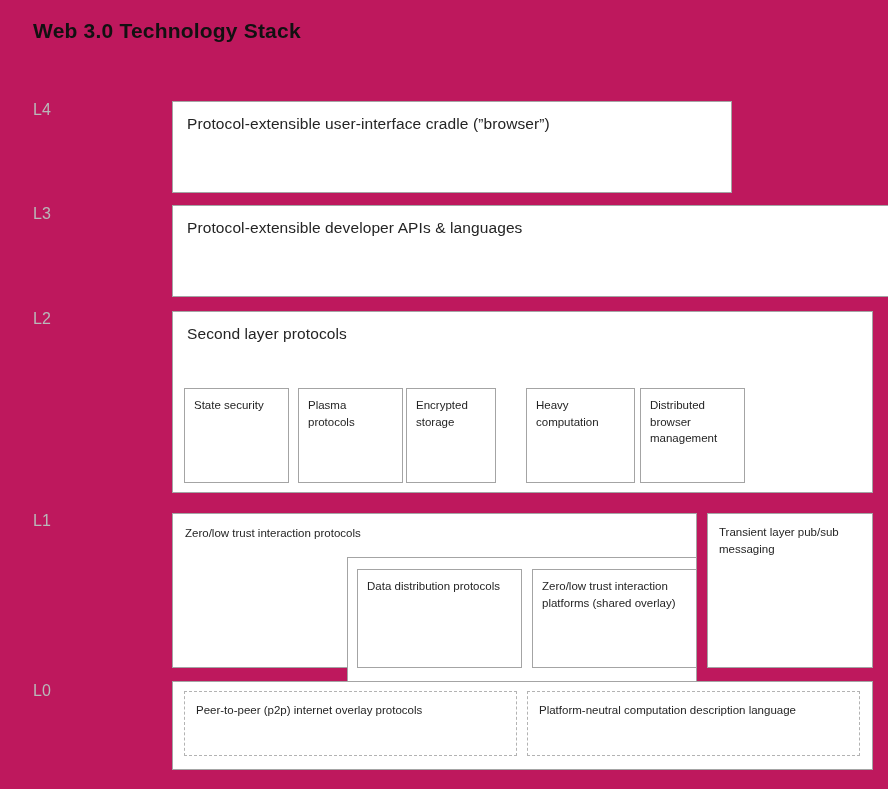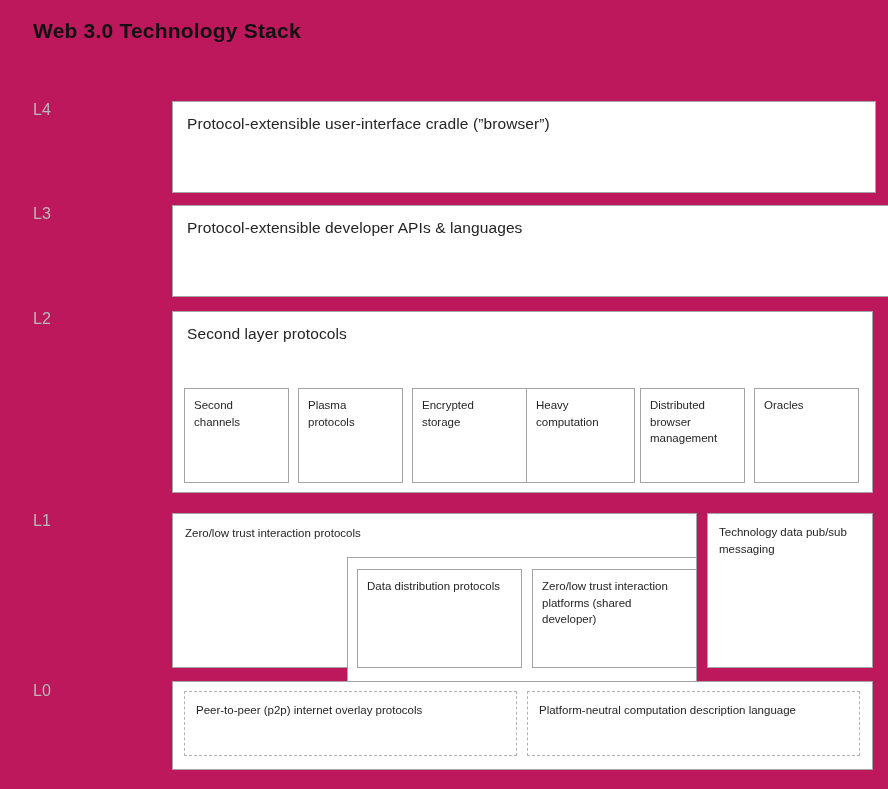--- a/index.html
+++ b/index.html
@@ -21,55 +21,54 @@
 <div class="page">
 
   <div class="abs title" style="left:33px;top:19px">Web 3.0 Technology Stack</div>
 
   <div class="abs llabel" style="left:33px;top:101px">L4</div>
   <div class="abs llabel" style="left:33px;top:205px">L3</div>
   <div class="abs llabel" style="left:33px;top:310px">L2</div>
   <div class="abs llabel" style="left:33px;top:512px">L1</div>
   <div class="abs llabel" style="left:33px;top:682px">L0</div>
 
-  <div class="abs outline" style="left:172px;top:101px;width:704px;height:92px">
+  <div class="abs outline" style="left:172px;top:101px;width:560px;height:92px">
     <div class="headline">Protocol-extensible user-interface cradle (”browser”)</div>
   </div>
 
   <div class="abs outline" style="left:172px;top:205px;width:819px;height:92px">
     <div class="headline">Protocol-extensible developer APIs &amp; languages</div>
   </div>
 
   <div class="abs outline" style="left:172px;top:311px;width:701px;height:182px">
     <div class="headline">Second layer protocols</div>
-    <div class="abs outline small" style="left:11px;top:76px;width:105px;height:95px">Second channels</div>
+    <div class="abs outline small" style="left:11px;top:76px;width:105px;height:95px">State security</div>
     <div class="abs outline small" style="left:125px;top:76px;width:105px;height:95px">Plasma
 protocols</div>
-    <div class="abs outline small" style="left:239px;top:76px;width:115px;height:95px">Encrypted
+    <div class="abs outline small" style="left:233px;top:76px;width:90px;height:95px">Encrypted
 storage</div>
     <div class="abs outline small" style="left:353px;top:76px;width:109px;height:95px">Heavy
 computation</div>
     <div class="abs outline small" style="left:467px;top:76px;width:105px;height:95px">Distributed
 browser
 management</div>
-    <div class="abs outline small" style="left:581px;top:76px;width:105px;height:95px">Oracles</div>
   </div>
 
   <div class="abs outline" style="left:172px;top:513px;width:525px;height:155px">
     <div class="small" style="padding:11px 12px">Zero/low trust interaction protocols</div>
   </div>
 
   <div class="abs outline" style="left:347px;top:557px;width:350px;height:136px">
     <div class="abs outline small" style="left:9px;top:11px;width:165px;height:99px">Data distribution protocols</div>
     <div class="abs outline small" style="left:184px;top:11px;width:165px;height:99px">Zero/low trust interaction
-platforms (shared developer)</div>
+platforms (shared overlay)</div>
   </div>
 
   <div class="abs outline" style="left:707px;top:513px;width:166px;height:155px">
-    <div class="small" style="padding:10px 11px">Technology data pub/sub
+    <div class="small" style="padding:10px 11px">Transient layer pub/sub
 messaging</div>
   </div>
 
   <div class="abs outline" style="left:172px;top:681px;width:701px;height:89px">
     <div class="abs dashed small" style="left:11px;top:9px;width:333px;height:65px;padding:10px 11px">Peer-to-peer (p2p) internet overlay protocols</div>
     <div class="abs dashed small" style="left:354px;top:9px;width:333px;height:65px;padding:10px 11px">Platform-neutral computation description language</div>
   </div>
 
 </div>
 

